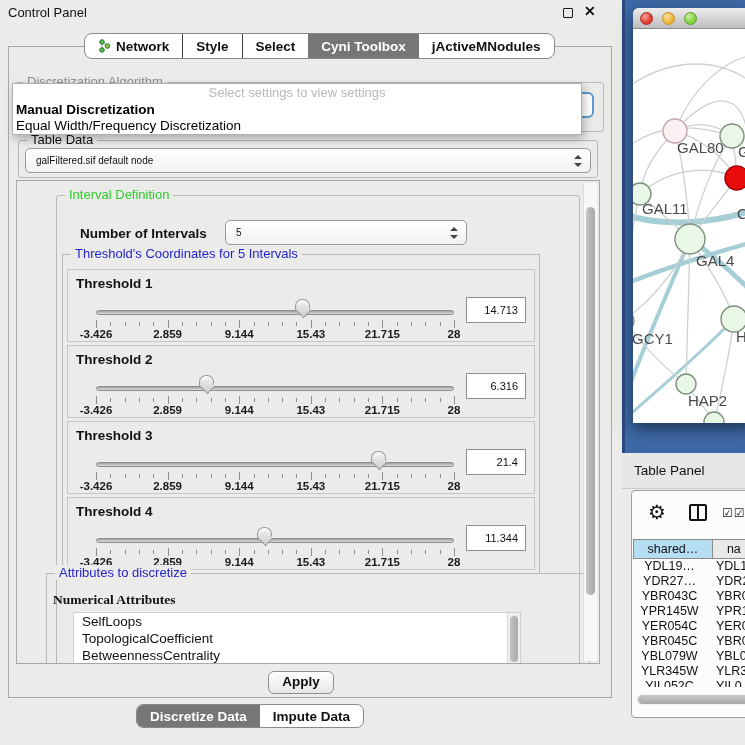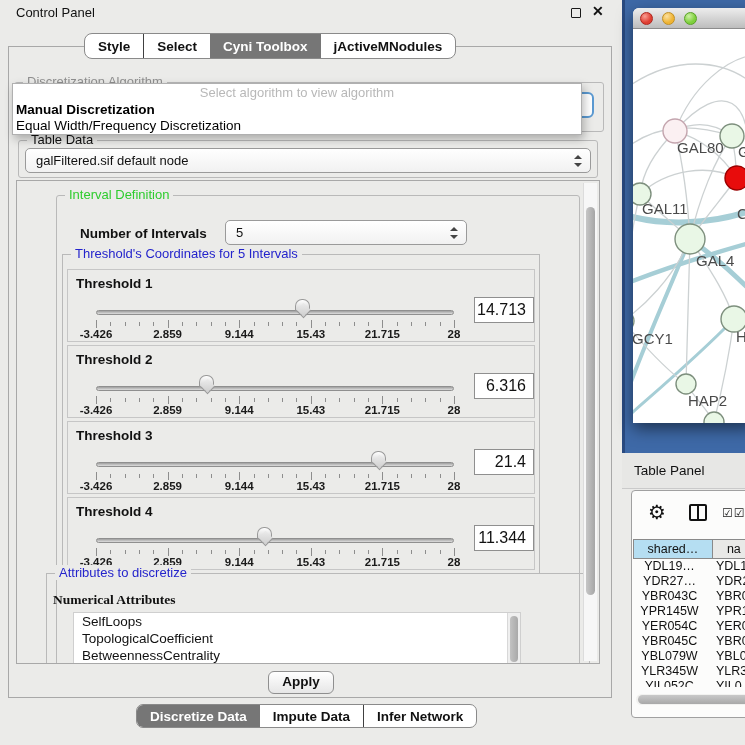--- a/index.html
+++ b/index.html
@@ -5,21 +5,21 @@
   * { margin:0; padding:0; box-sizing:border-box; }
   html,body { width:745px; height:745px; }
   body {
     position:relative; overflow:hidden;
     background:#ebebe9;
     font-family:"Liberation Sans", sans-serif;
     font-size:13px; color:#111;
   }
   
   .control-panel { position:absolute; left:0; top:0; width:622px; height:745px; background:#ebebe9; }
-  .cp-titlebar { position:absolute; left:8px; top:0; width:622px; height:26px; }
+  .cp-titlebar { position:absolute; left:0; top:0; width:622px; height:26px; }
   .cp-title { position:absolute; left:8px; top:5px; font-size:13px; }
   .float-icon { position:absolute; left:563px; top:8px; width:10px; height:10px; border:1.5px solid #1a1a1a; border-radius:1px; }
   .close-icon { position:absolute; left:584px; top:3px; font-size:14px; font-weight:bold; color:#111; }
 
   .cp-outer { position:absolute; left:8px; top:46px; width:604px; height:652px; border:1px solid #a8a8a8; background:#ebebe9; }
 
   
   .tabbar { position:absolute; display:flex; background:#fff; border:1px solid #8a8a8a; border-radius:8px; overflow:hidden; z-index:5; }
   #top-tabs { left:84px; top:33px; height:26px; }
   #bottom-tabs { left:136px; top:704px; height:24px; border-radius:7px; }
@@ -29,21 +29,21 @@
   .cp-tab.selected + .cp-tab { border-left:none; }
 
   
   .group { position:absolute; border:1px solid #b9b9b9; border-radius:3px; }
   .group-title { position:absolute; top:-9px; left:8px; background:#ebebe9; padding:0 4px; font-size:13px; white-space:nowrap; }
   .t-gray { color:#8f8f8f; }
   .t-green { color:var(--group-title-green,#2ecc2e); }
   .t-blue { color:var(--group-title-blue,#2424cc); }
 
   
-  .combo { position:absolute; background:linear-gradient(#ffffff,#f1f1f1); border:1px solid #9a9a9a; border-radius:5px; font-size:13px; line-height:23px; padding-left:10px; overflow:hidden; white-space:nowrap; }
+  .combo { position:absolute; background:linear-gradient(#ffffff,#f1f1f1); border:1px solid #9a9a9a; border-radius:5px; font-size:10px; line-height:23px; padding-left:10px; overflow:hidden; white-space:nowrap; }
   .spinner { position:absolute; right:9px; top:50%; transform:translateY(-50%); width:7px; height:12px; }
   .spin-up { position:absolute; top:0; left:0; width:0; height:0; border-left:4px solid transparent; border-right:4px solid transparent; border-bottom:4px solid #444; }
   .spin-down { position:absolute; bottom:0; left:0; width:0; height:0; border-left:4px solid transparent; border-right:4px solid transparent; border-top:4px solid #444; }
 
   
   #algo-group { left:14px; top:82px; width:590px; height:50px; }
   #combo-focus { position:absolute; left:20px; top:92px; width:574px; height:26px; background:#fff; border:2px solid #5b9ad2; border-radius:6px; z-index:4; }
   #algo-popup { position:absolute; left:12px; top:83px; width:570px; height:52px; background:#fff; border:1px solid #b0b0b0; box-shadow:2px 4px 9px rgba(0,0,0,.28); z-index:6; }
   .popup-placeholder { text-align:center; color:#b8b8b8; font-size:13px; height:18px; line-height:18px; }
   .popup-option { font-size:13.5px; height:16px; line-height:16px; padding-left:3px; color:#000; white-space:nowrap; }
@@ -68,21 +68,21 @@
   .thr-track { position:absolute; left:28px; top:40px; width:358px; height:5px; border:1px solid #8f8f8f; border-radius:3px; background:linear-gradient(#9e9e9e,#dedede); }
   .thr-thumb { position:absolute; top:29px; width:15px; height:12px; background:linear-gradient(#fefefe,#d2d2d2); border:1px solid #999; border-bottom:none; border-radius:7px 7px 1px 1px; z-index:2; }
   .thr-thumb::after { content:''; position:absolute; left:1.8px; top:5px; width:10px; height:10px;
     background:linear-gradient(135deg,#ececec,#cdcdcd); border-right:1px solid #999; border-bottom:1px solid #999; transform:rotate(45deg); }
   .thr-ticks { position:absolute; left:28px; top:50px; width:358px; height:9px; }
   .tick { position:absolute; width:1px; background:#8d8d8d; }
   .tick.major { top:0; height:8px; }
   .tick.minor { top:2px; height:4px; }
   .thr-ticklabels { position:absolute; left:28px; top:58px; width:358px; height:12px; }
   .ticklabel { position:absolute; transform:translateX(-50%); font-size:11.5px; font-weight:bold; color:#1a1a1a; white-space:nowrap; }
-  .thr-value { position:absolute; right:0; top:27px; width:60px; height:26px; background:#fff; border:1px solid #8f8f8f; font-size:16px; line-height:24px; text-align:right; padding-right:7px; }
+  .thr-value { position:absolute; right:8px; top:27px; width:60px; height:26px; background:#fff; border:1px solid #8f8f8f; font-size:11px; line-height:24px; text-align:right; padding-right:7px; }
 
   #attrs-group { position:absolute; left:29px; top:392px; width:544px; height:130px; border:1px solid #b9b9b9; }
   #attrs-subtitle { position:absolute; left:6px; top:18px; font-weight:bold; font-size:13.5px;font-family:Liberation Serif, serif; }
   #attrs-list { position:absolute; left:26px; top:38px; width:448px; height:84px; background:#fff; border:1px solid #cfcfcf; overflow:hidden; }
   .attr-item { font-size:13.5px; line-height:17px; padding-left:8px; white-space:nowrap; }
   .list-vsb { position:absolute; right:0; top:0; width:13px; height:100%; background:#efefef; border-left:1px solid #d8d8d8; }
   .list-vsb-thumb { position:absolute; left:2px; top:3px; width:8px; height:46px; background:linear-gradient(90deg,#c2c2c2,#a9a9a9); border-radius:4px; }
 
   #apply-btn { position:absolute; left:268px; top:671px; width:66px; height:23px; background:linear-gradient(#ffffff,#e6e6e6); border:1px solid #8f8f8f; border-radius:6px; font-size:13.5px; font-weight:bold; text-align:center; line-height:20px; }
 
@@ -127,39 +127,49 @@
   <div class="cp-titlebar">
     <span class="cp-title">Control Panel</span>
     <span class="float-icon"></span>
     <span class="close-icon">✕</span>
   </div>
 
   <div class="cp-outer"></div>
 
   <div class="tabbar" id="top-tabs">
       <div class="cp-tab">
+        <svg width="13" height="14" viewBox="0 0 13 14">
+          <line x1="4" y1="3" x2="4" y2="11" stroke="#9fb89f" stroke-width="1.2"></line>
+          <line x1="4" y1="3" x2="9.5" y2="7" stroke="#9fb89f" stroke-width="1.2"></line>
+          <circle cx="4" cy="3" r="2.3" fill="#53b84f" stroke="#2e7d32"></circle>
+          <circle cx="4" cy="11" r="2.3" fill="#53b84f" stroke="#2e7d32"></circle>
+          <circle cx="9.5" cy="7" r="2.3" fill="#8bc34a" stroke="#2e7d32"></circle>
+        </svg>
+        <span>Network</span>
+      </div>
+      <div class="cp-tab">
         <span>Style</span>
       </div>
       <div class="cp-tab">
         <span>Select</span>
       </div>
       <div class="cp-tab selected">
         <span>Cyni Toolbox</span>
       </div>
       <div class="cp-tab">
         <span>jActiveMNodules</span>
       </div>
     </div>
 
   <div class="group" id="algo-group">
     <span class="group-title t-gray">Discretization Algorithm</span>
   </div>
   <div id="combo-focus"></div>
   <div id="algo-popup">
-    <div class="popup-placeholder">Select algorithm to view algorithm</div>
+    <div class="popup-placeholder">Select settings to view settings</div>
     <div id="algo-options">
         <div class="popup-option bold">Manual Discretization</div>
         <div class="popup-option">Equal Width/Frequency Discretization</div>
       </div>
   </div>
 
   <div class="group" id="td-group">
     <span class="group-title">Table Data</span>
     <div class="combo" id="td-combo">
       <span>galFiltered.sif default node</span>
@@ -377,23 +387,20 @@
   </div>
 
   <div id="apply-btn">Apply</div>
 
   <div class="tabbar" id="bottom-tabs">
       <div class="cp-tab selected">
         <span>Discretize Data</span>
       </div>
       <div class="cp-tab">
         <span>Impute Data</span>
-      </div>
-      <div class="cp-tab">
-        <span>Infer Network</span>
       </div>
     </div>
 </div>
 
 <div class="desktop"></div>
 
 <div class="net-window">
   <div class="net-titlebar">
     <span class="light red"></span>
     <span class="light yellow"></span>

